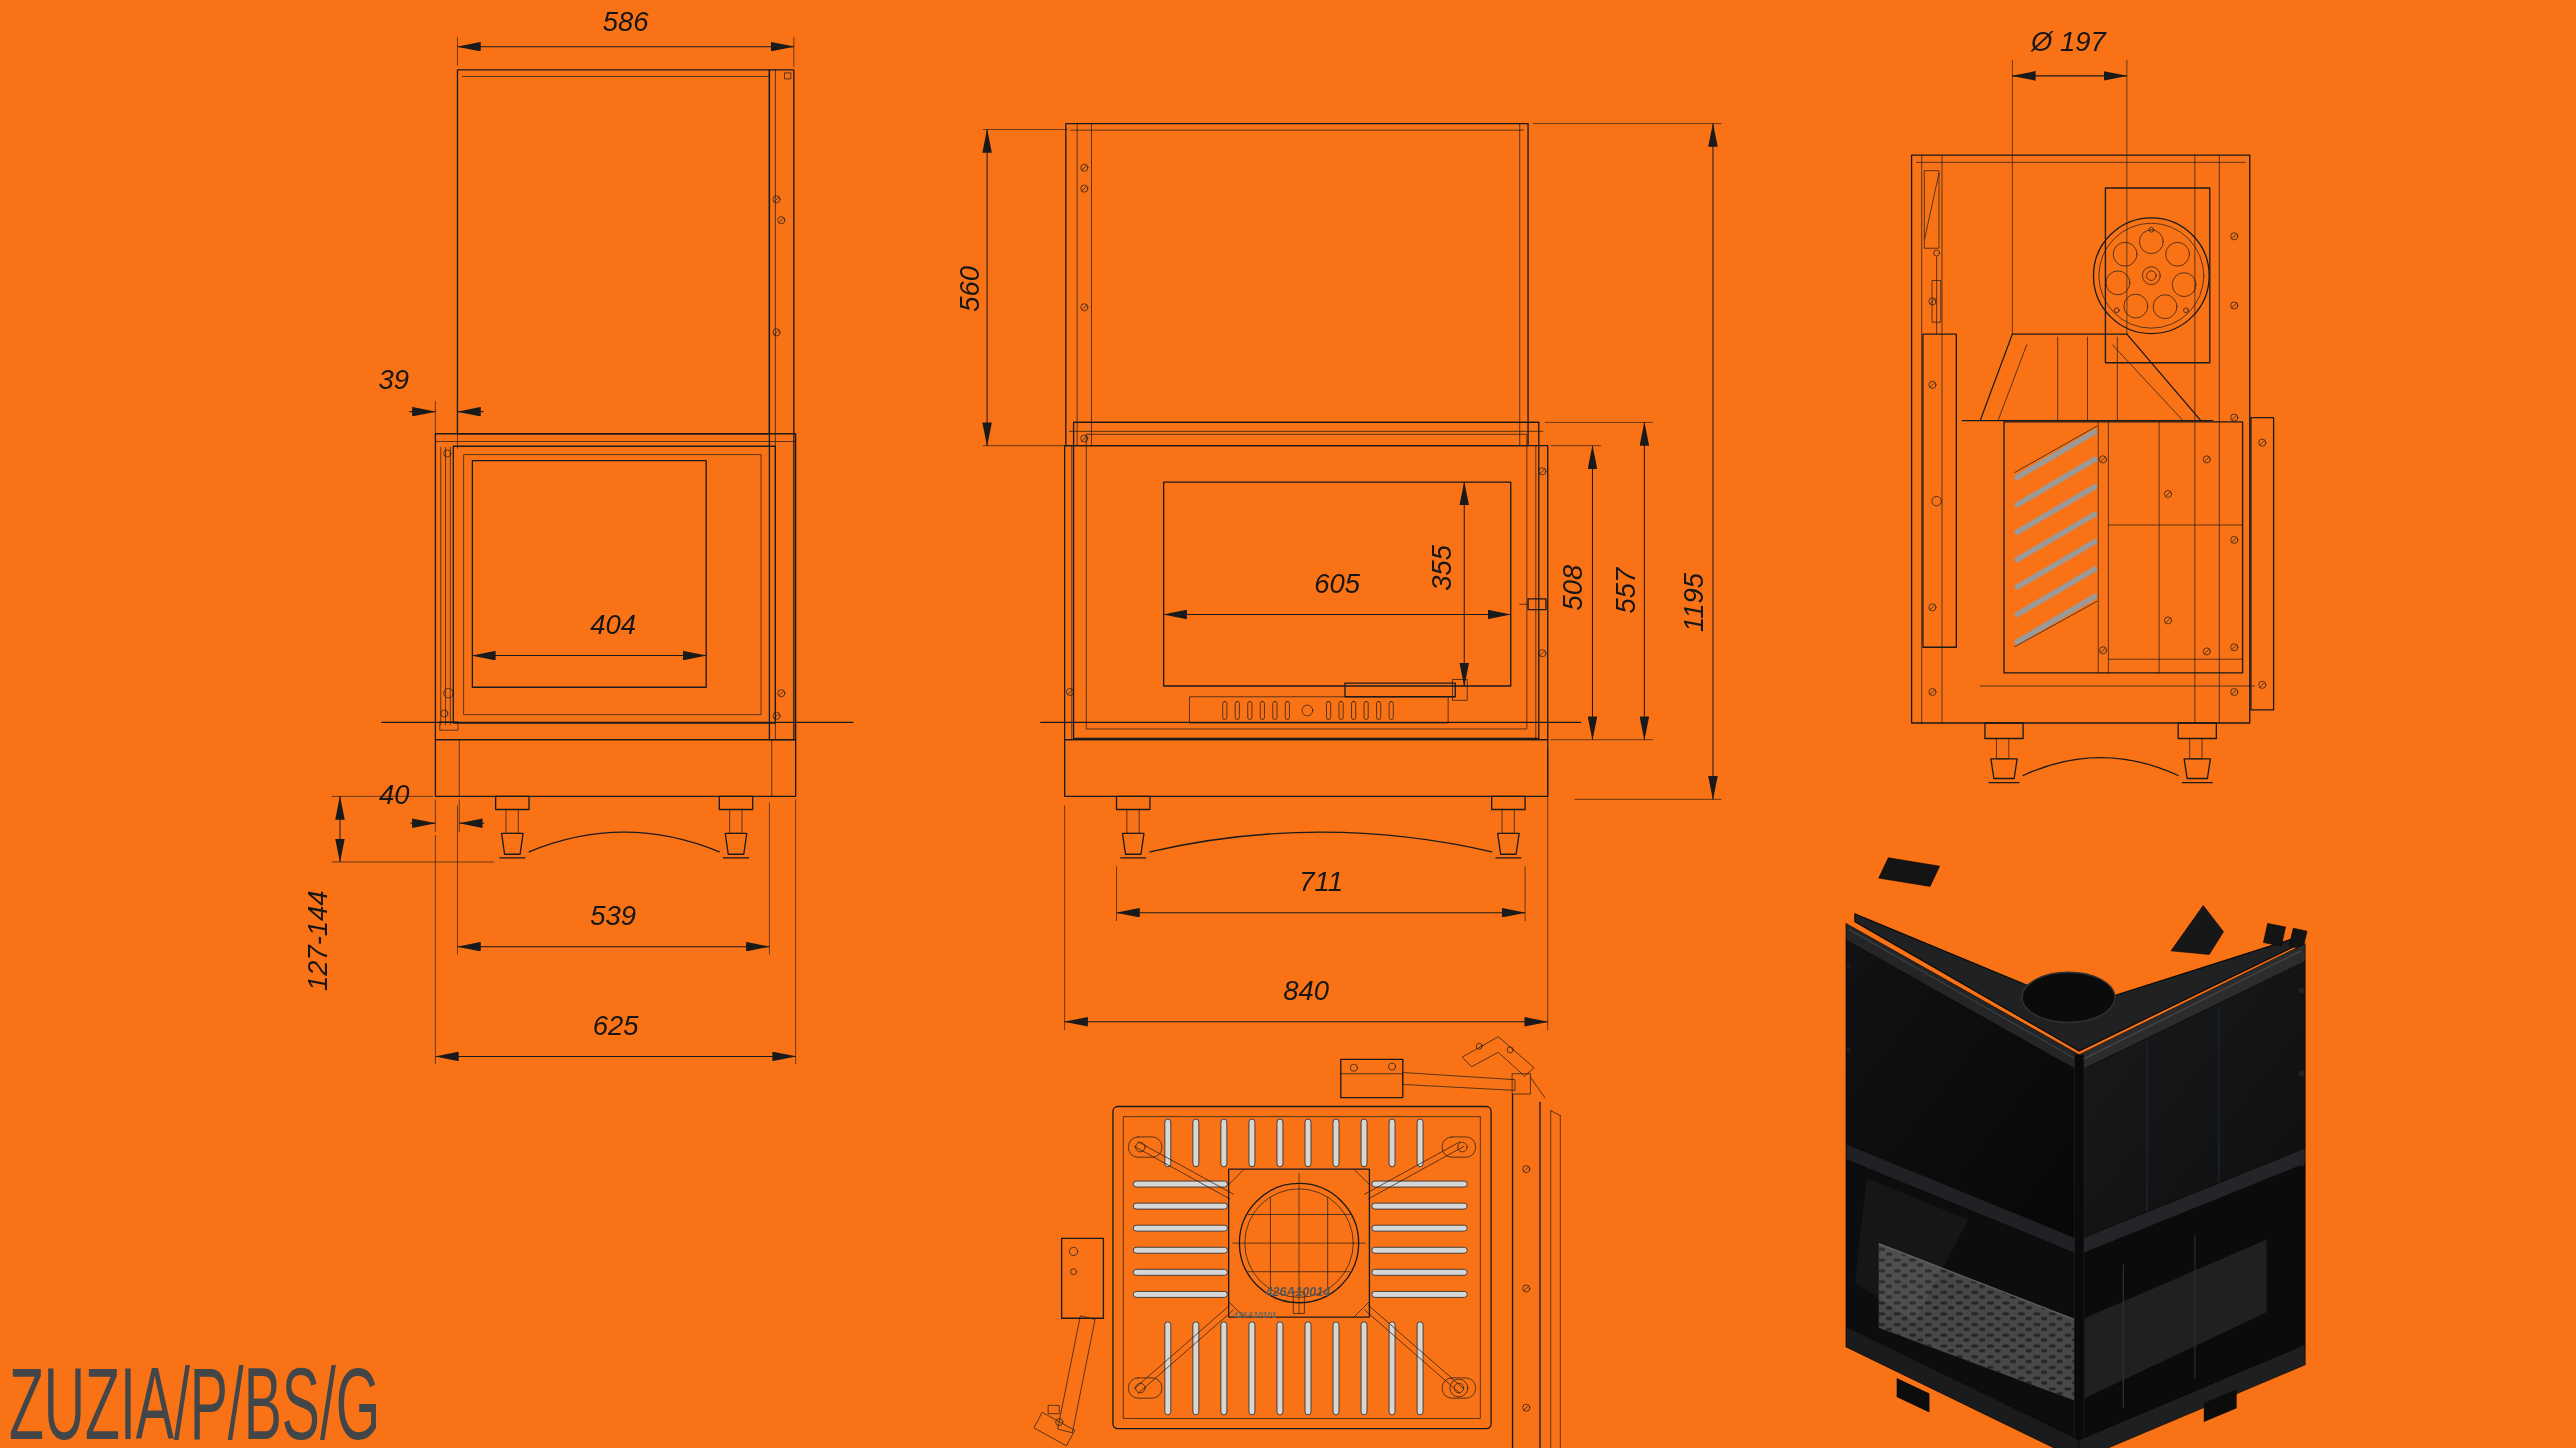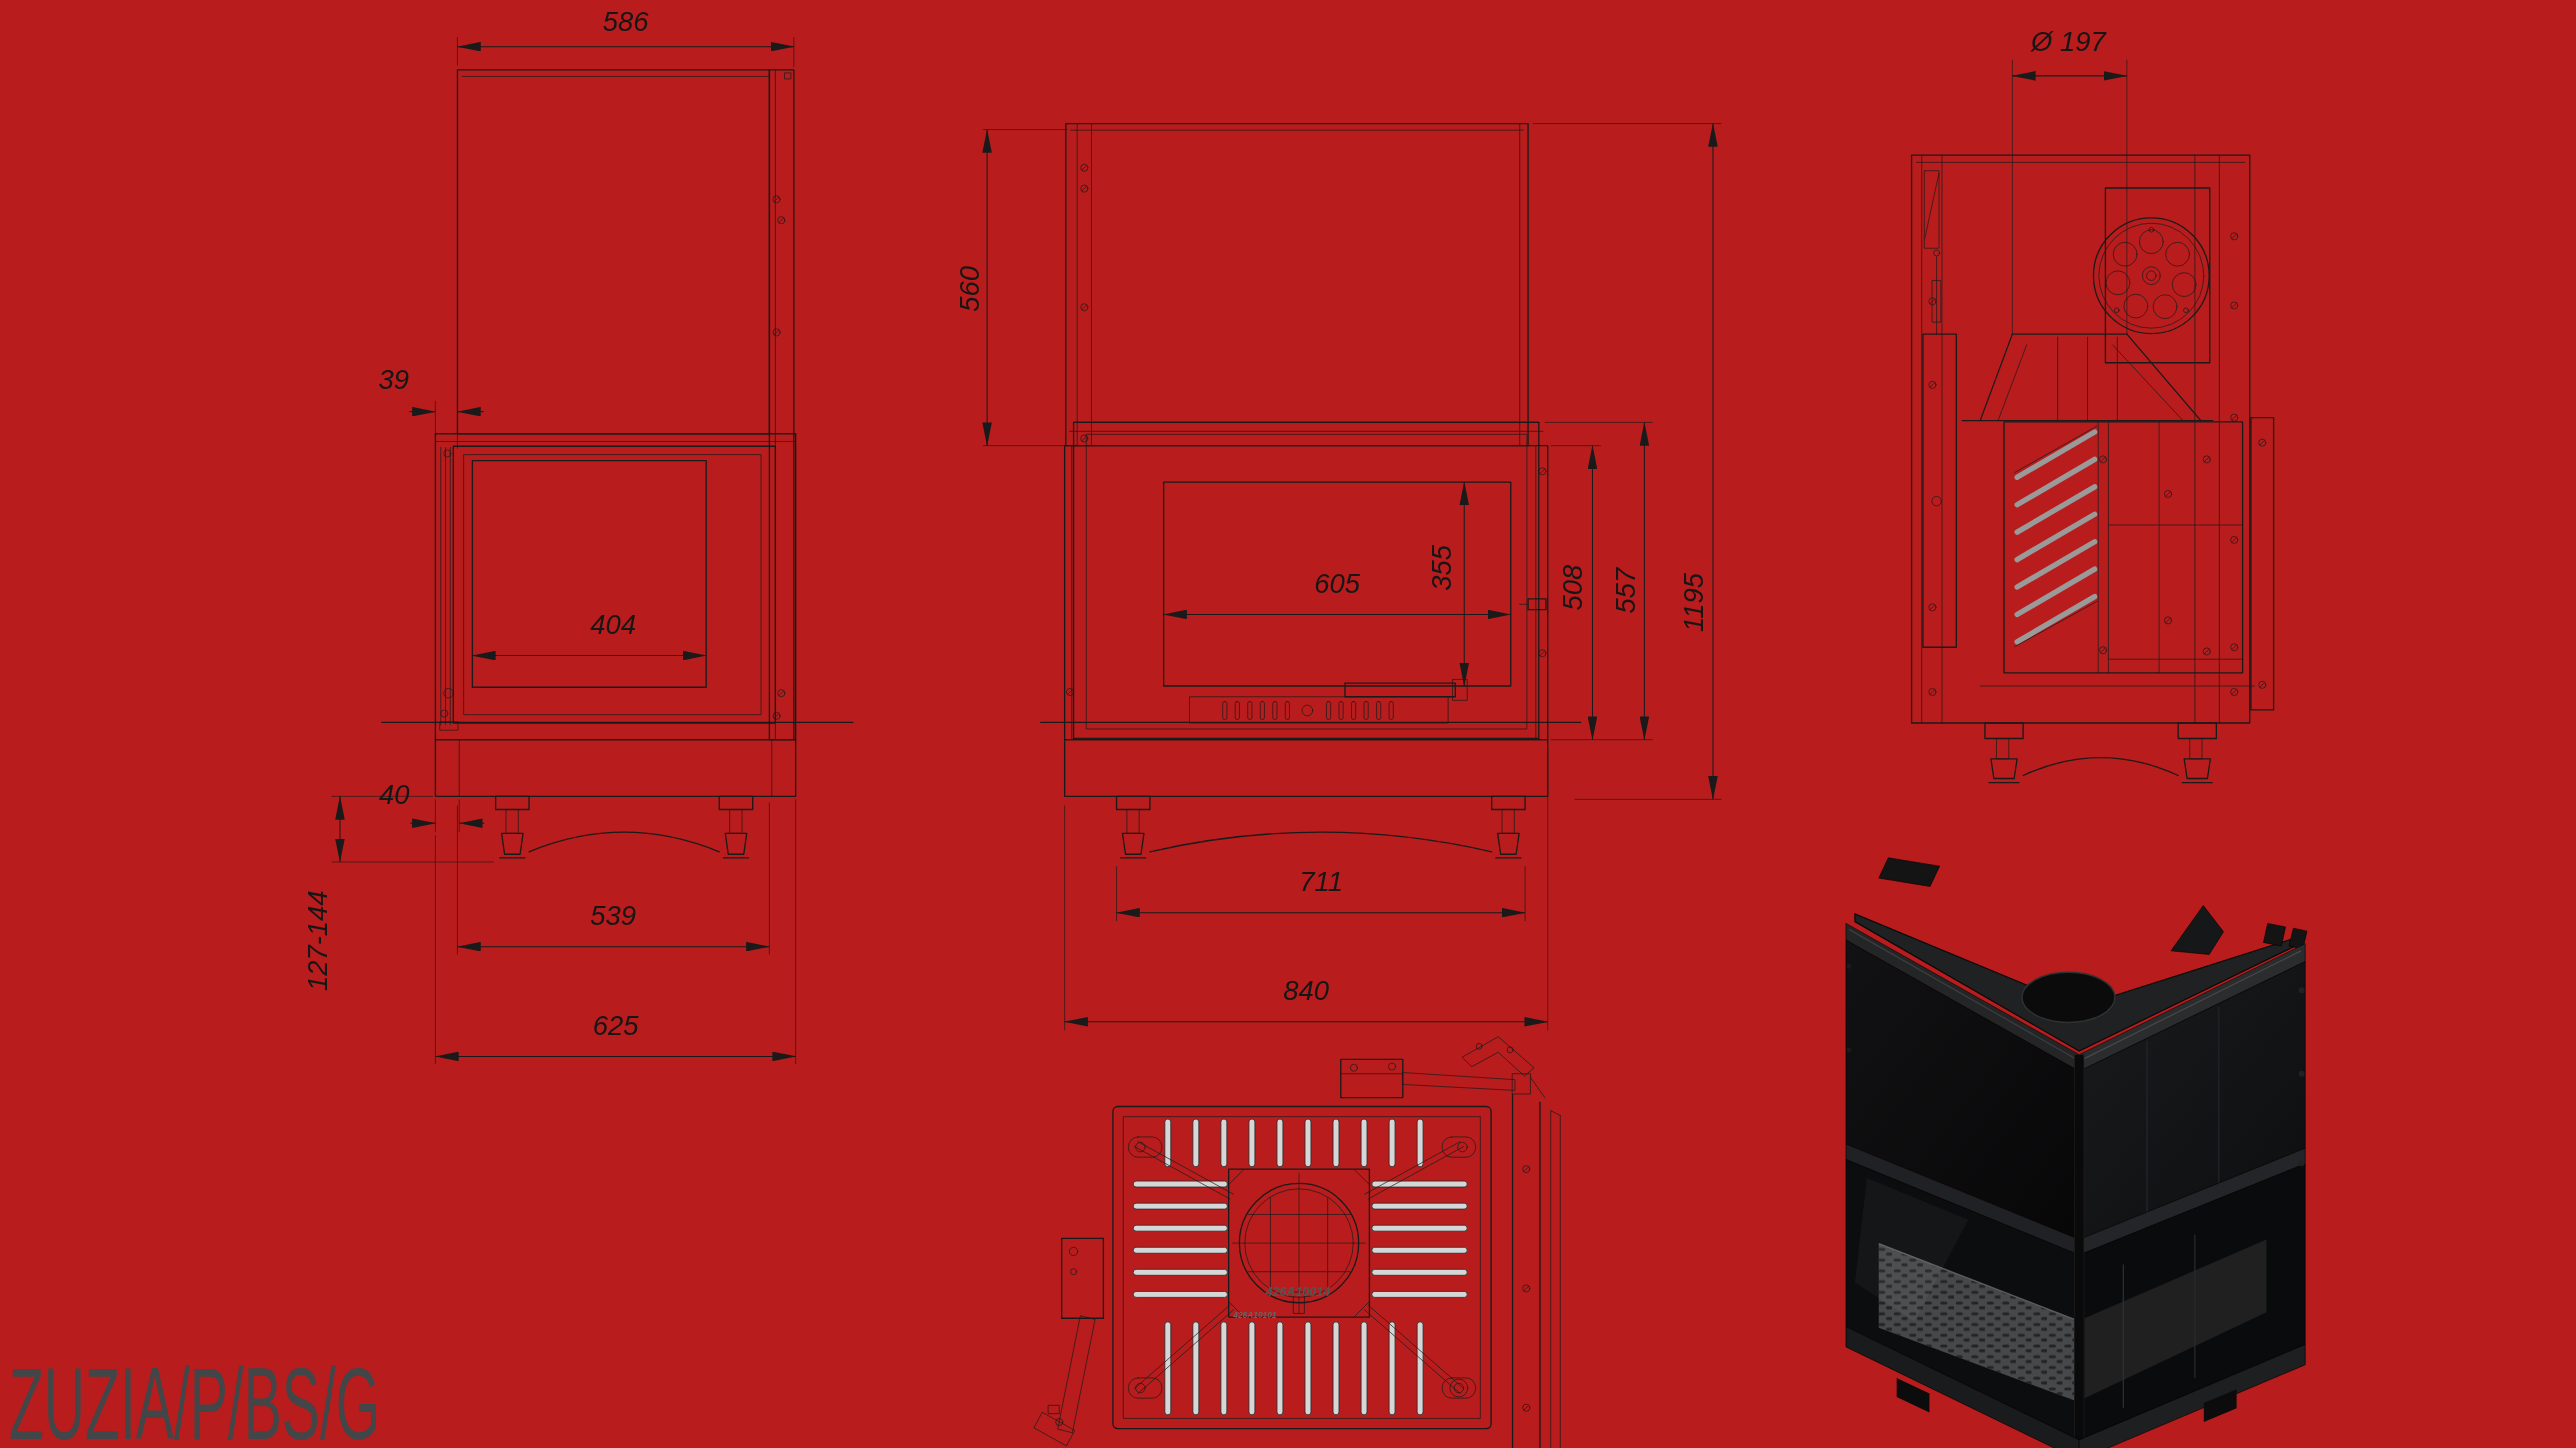--- a/index.html
+++ b/index.html
@@ -1,16 +1,16 @@
 <!DOCTYPE html>
 <html style="font-size:9.5px"><head>
 <meta charset="utf-8">
 <style>
   html,body{margin:0;padding:0;background:#fff}
-  .stage{width:2576px;height:1449px;position:relative;background:#b91c1c;overflow:hidden}
+  .stage{width:2576px;height:1449px;position:relative;background:#f97316;overflow:hidden}
   .o{fill:none;stroke:#1a1a1a;stroke-width:2.2;stroke-linecap:round;stroke-linejoin:round}
   .t{fill:none;stroke:#1a1a1a;stroke-width:1.2;stroke-linecap:round;stroke-linejoin:round}
   .d{fill:none;stroke:#1a1a1a;stroke-width:1.7}
   .x{fill:none;stroke:#1a1a1a;stroke-width:1.1}
   .fin{fill:#d6d6d6;stroke:#2a2a2a;stroke-width:1.4}
   .fin3{stroke:#9a9a9a;stroke-width:9;stroke-linecap:round}
   .dim-t{font:italic 46px "Liberation Sans",sans-serif;fill:#161616;text-anchor:middle}
   .part-t{font:italic 700 21px "Liberation Sans",sans-serif;fill:#555;text-anchor:middle}
   .part-t2{font:italic 700 14px "Liberation Sans",sans-serif;fill:#666;text-anchor:middle}
   .code-t{font:400 171px "Liberation Sans",sans-serif;fill:#434648}

